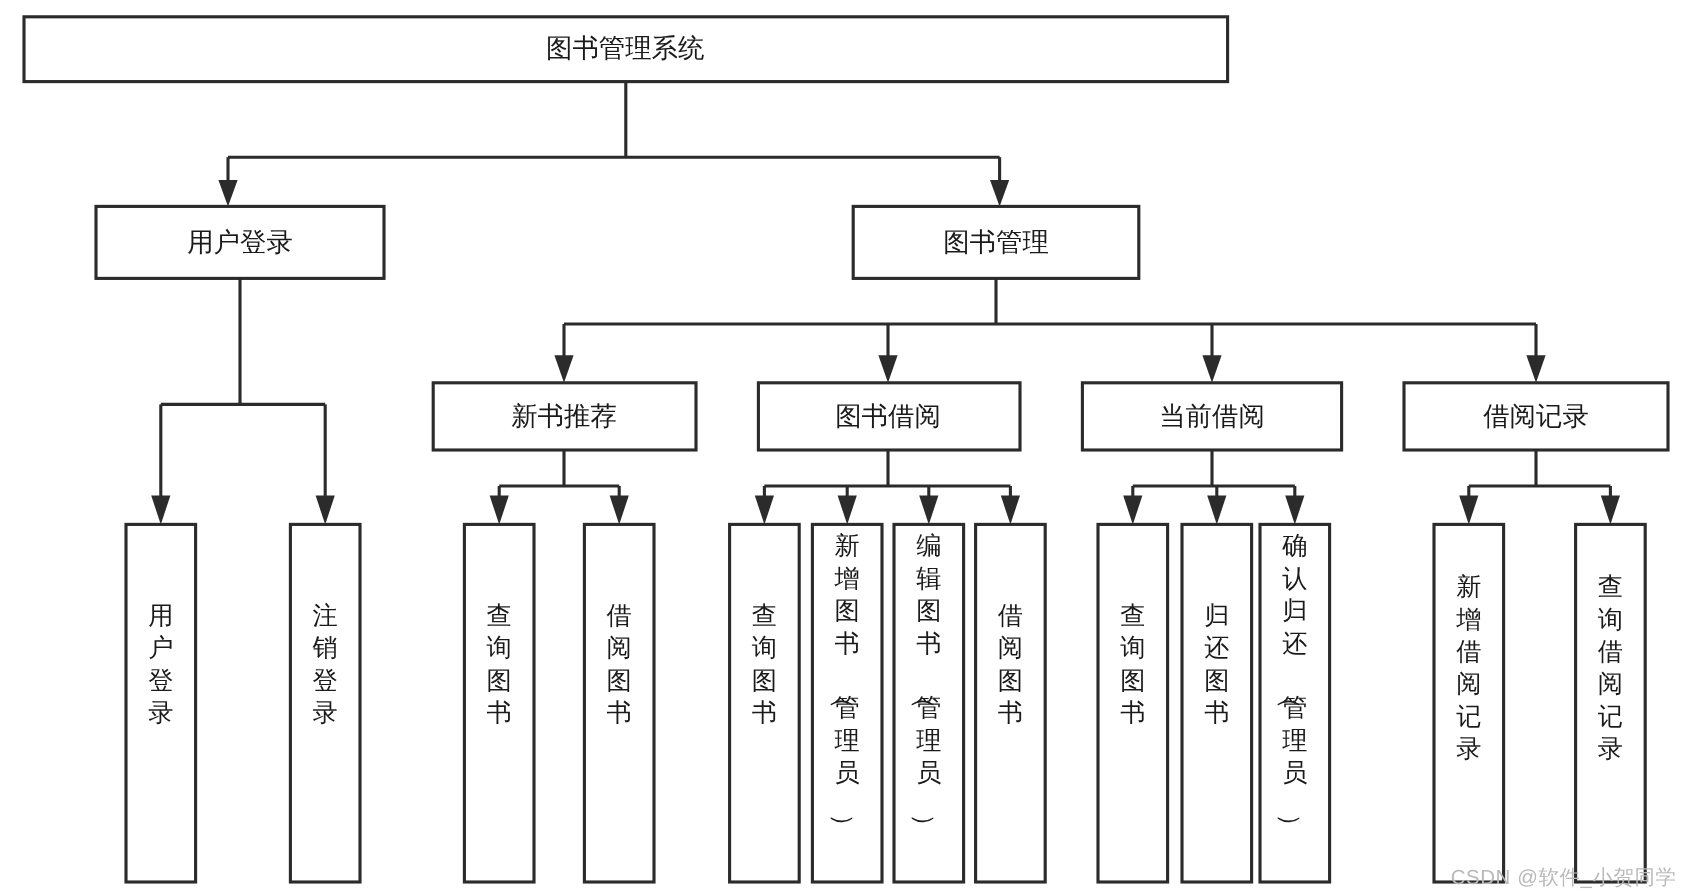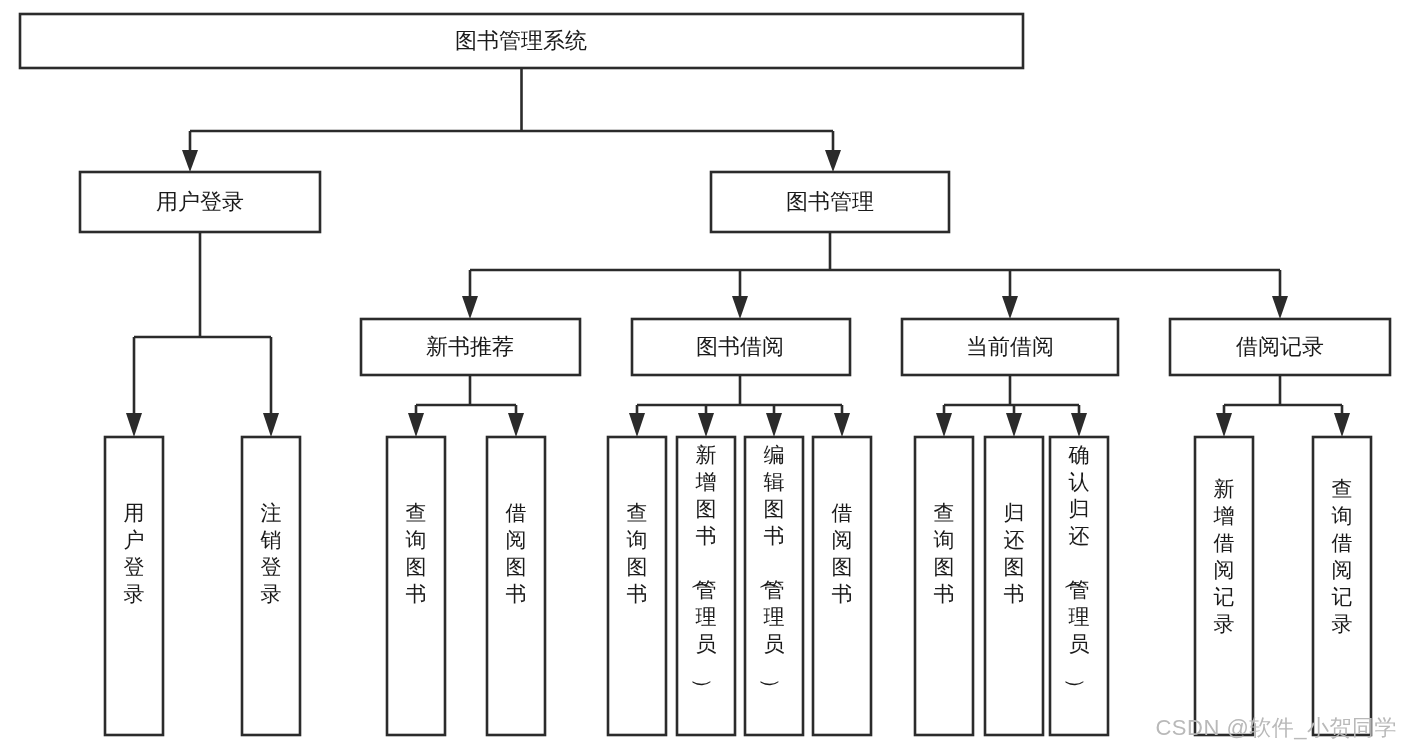--- a/index.html
+++ b/index.html
@@ -51,21 +51,21 @@
   }
   .arrow-head {
     fill: #2b2b2b;
     stroke: none;
   }
   .watermark {
     position: absolute;
     right: 8px;
     bottom: 4px;
     font-family: "Liberation Sans", "DejaVu Sans", sans-serif;
-    font-size: 22px;
+    font-size: 17px;
     color: #b9b9b9;
     white-space: nowrap;
     letter-spacing: 0.5px;
     user-select: none;
   }
 </style>
 </head>
 <body>
 
 <div id="diagram-root">

